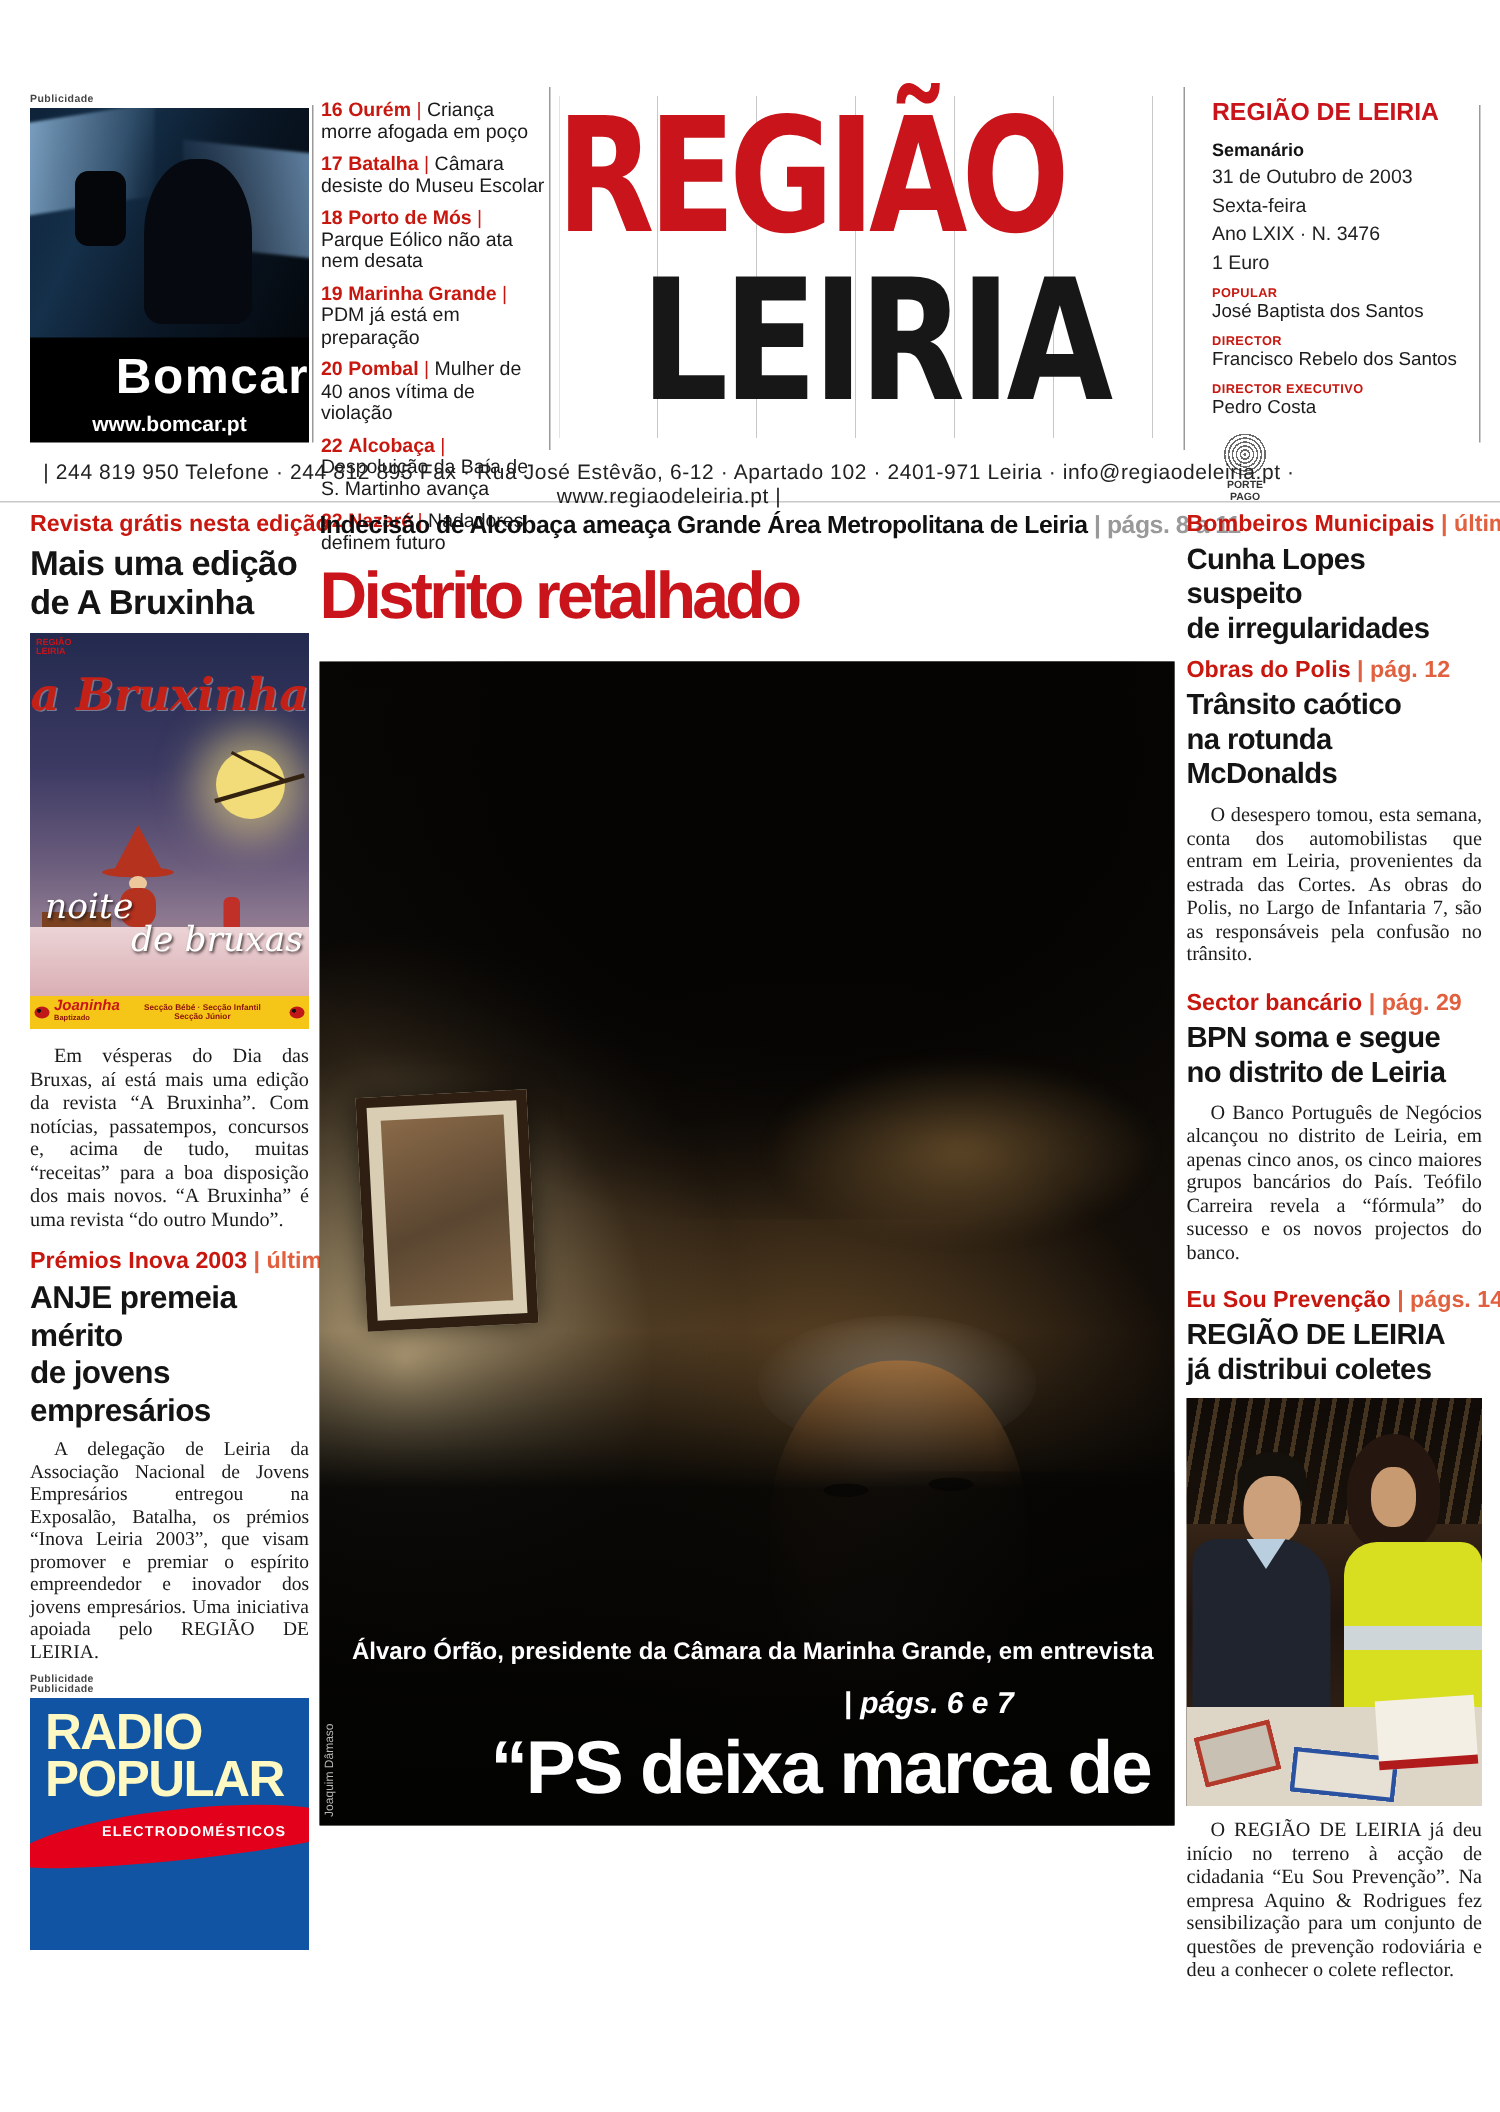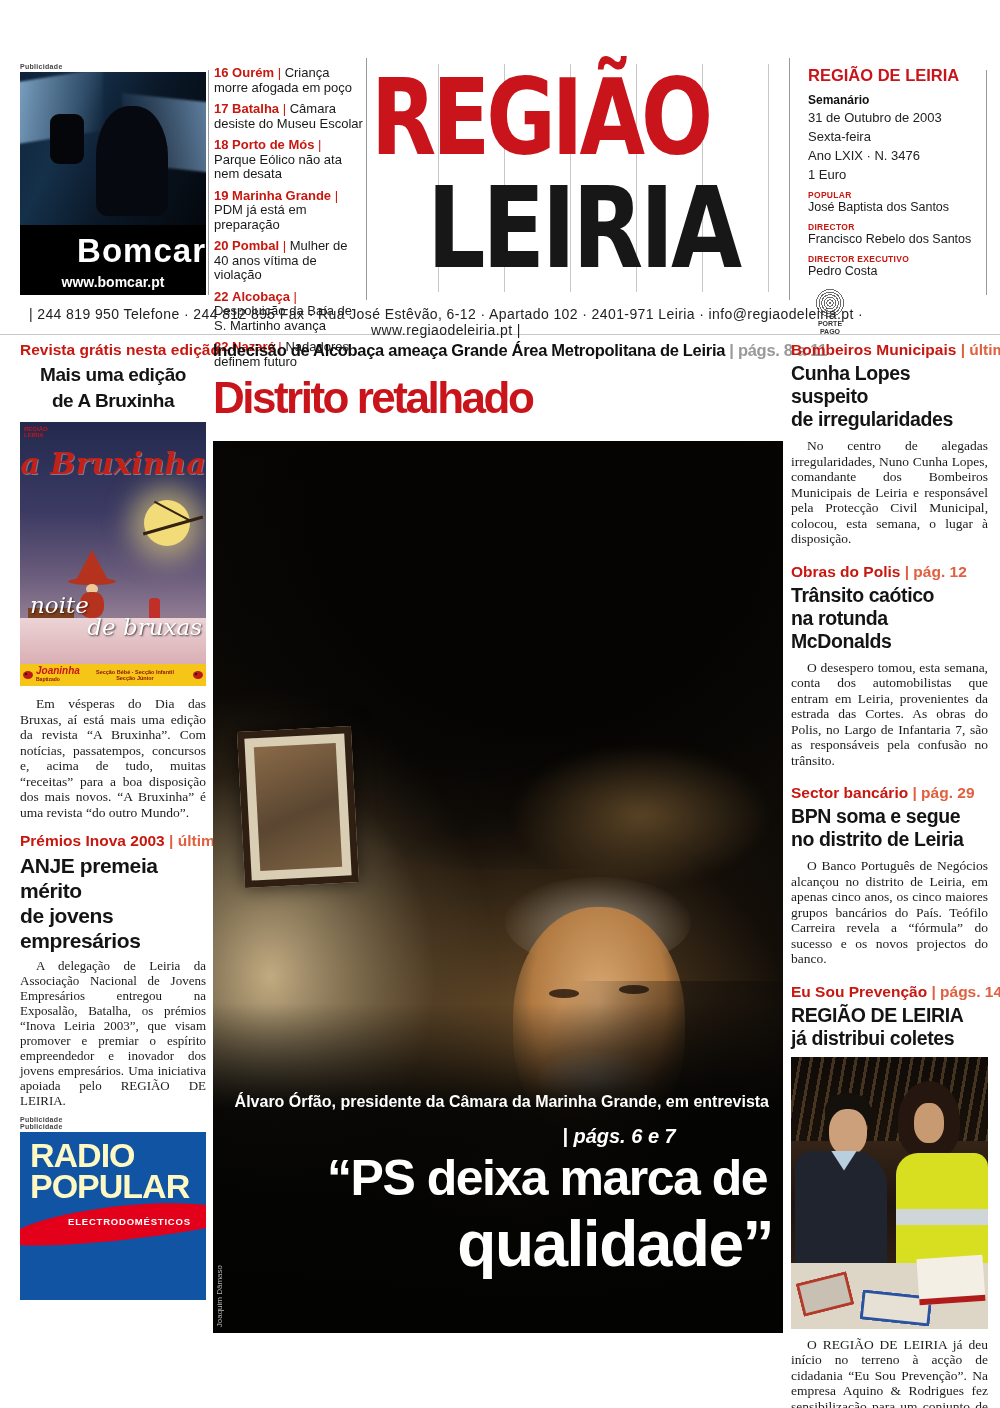--- a/index.html
+++ b/index.html
@@ -61,21 +61,21 @@
 
   
   .sec-label{font-weight:700;font-size:15.5px;color:#c8170f;margin-bottom:3px;white-space:nowrap;}
   .sec-label .pg{color:#e0603f;}
   .sec-title{font-weight:700;color:#141414;letter-spacing:-.4px;}
   .sec-title span{display:block;}
   .body-text{font-family:"Liberation Serif",serif;text-align:justify;color:#1b1b1b;text-indent:16px;}
 
   
   .leftcol{left:20px;top:341px;width:186px;}
-  .rev-title{font-size:19px;line-height:26px;margin-bottom:6px;text-align:center;}
+  .rev-title{font-size:23px;line-height:26px;margin-bottom:6px;}
   .lc-body{font-size:13.5px;line-height:15.5px;margin-top:10px;margin-bottom:12px;}
 
   
   .cover{position:relative;width:186px;height:264px;overflow:hidden;margin-top:8px;
      background:linear-gradient(#232a4e 0%,#3c3a63 34%,#6a5c7c 58%,#8c7890 72%,#9c8290 80%);}
   .cov-moon{position:absolute;right:16px;top:78px;width:46px;height:46px;border-radius:50%;
      background:#f2dc7a;box-shadow:0 0 26px 14px rgba(240,220,130,.55);}
   .cov-mast{position:absolute;left:4px;top:4px;width:26px;font-size:6px;line-height:6px;font-weight:700;color:#c8141a;}
   .cov-title{position:absolute;left:0;top:24px;width:100%;text-align:center;color:#c32017;
      font-family:"DejaVu Serif",serif;font-style:italic;font-weight:700;font-size:30px;
@@ -120,21 +120,21 @@
   .rp-swoosh{position:absolute;left:-14px;top:74px;width:230px;height:34px;background:#e2001a;
      border-radius:50% 50% 50% 50%/70% 70% 30% 30%;transform:rotate(-6deg);}
   .rp-sub{position:absolute;left:48px;top:84px;color:#fff;font-weight:700;font-size:9.5px;letter-spacing:.8px;}
 
   
   .centercol{left:213px;top:341px;width:570px;}
   .kicker{font-weight:700;font-size:16.5px;letter-spacing:-.3px;color:#101010;white-space:nowrap;margin-bottom:7px;}
   .kicker .pg{color:#999;}
   .headline{font-weight:700;font-size:44px;line-height:62px;letter-spacing:-2.5px;color:#c8141a;margin-bottom:12px;}
 
-  .mainphoto{position:relative;width:570px;height:892px;overflow:hidden;
+  .mainphoto{position:relative;width:570px;height:776px;overflow:hidden;
      background:
        radial-gradient(ellipse 300px 380px at 10% 60%,rgba(212,188,142,.9),rgba(120,95,60,.25) 55%,rgba(0,0,0,0) 75%),
        radial-gradient(ellipse 430px 420px at 58% 70%,rgba(195,142,76,.6),rgba(60,40,22,.15) 60%,rgba(0,0,0,0) 80%),
        linear-gradient(#070605,#0e0b07 40%,#070503);}
   .mp-blurarc{position:absolute;left:-6%;top:-10%;width:115%;height:58%;
      background:radial-gradient(ellipse at 55% 32%,rgba(5,4,3,.96) 42%,rgba(5,4,3,0) 74%);}
   .mp-warm{position:absolute;left:52%;top:34%;width:46%;height:16%;border-radius:50%;
      background:radial-gradient(ellipse,rgba(205,155,85,.4),rgba(0,0,0,0) 70%);filter:blur(6px);}
   .mp-frame{position:absolute;left:28px;top:288px;width:100px;height:142px;transform:rotate(-3deg);
      border:7px solid #2e1f12;background:#d9cdb4;box-shadow:0 0 20px rgba(0,0,0,.65);}
@@ -346,21 +346,20 @@
   <div class="abs rightcol">
 
     <div class="rc-sec1">
       <div class="sec-label">
         <span>Bombeiros Municipais</span> <span class="pg">| última</span>
       </div>
       <div class="sec-title rc-title">
         <span>Cunha Lopes suspeito</span>
         <span>de irregularidades</span>
       </div>
-      <div class="body-text rc-body">No centro de alegadas irregularidades, Nuno Cunha Lopes, comandante dos Bombeiros Municipais de Leiria e responsável pela Protecção Civil Municipal, colocou, esta semana, o lugar à disposição.</div>
     </div>
 
     <div class="rc-sec2">
       <div class="sec-label">
         <span>Obras do Polis</span> <span class="pg">| pág. 12</span>
       </div>
       <div class="sec-title rc-title">
         <span>Trânsito caótico</span>
         <span>na rotunda McDonalds</span>
       </div>

